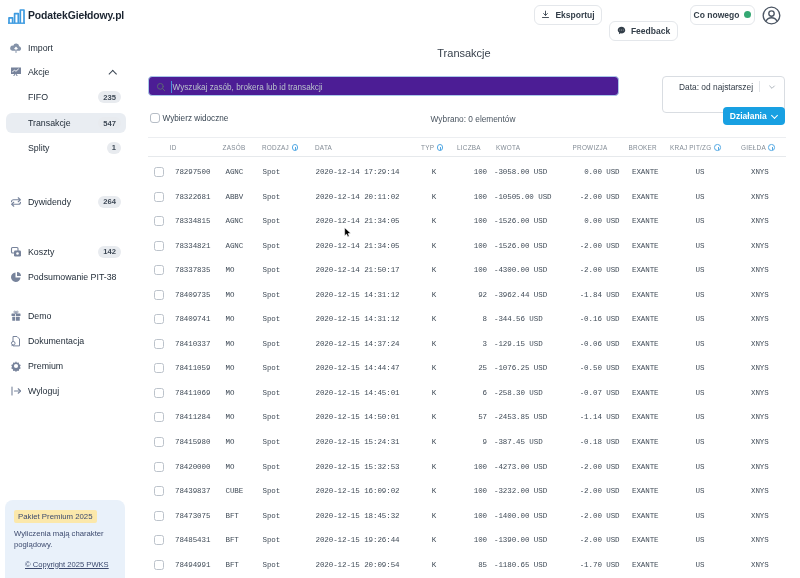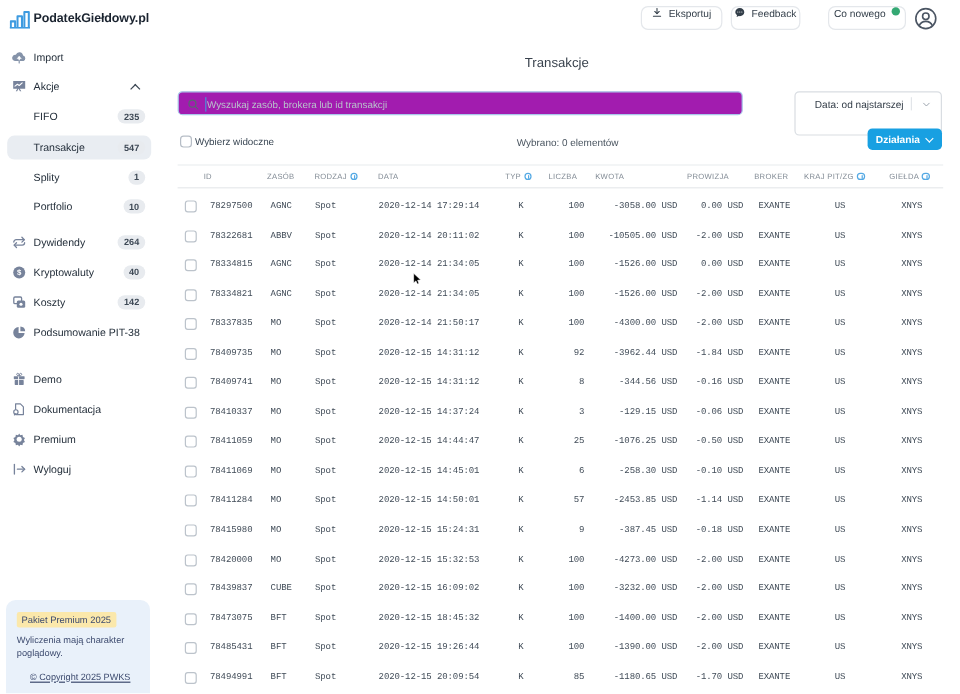--- a/index.html
+++ b/index.html
@@ -2,41 +2,41 @@
 <html lang="pl"><head><meta charset="utf-8">
 <style>
 * { margin:0; padding:0; box-sizing:border-box; }
 html,body { width:800px; height:578px; background:#fff; overflow:hidden;
   font-family:"Liberation Sans",sans-serif; -webkit-font-smoothing:antialiased; }
 #page { position:relative; width:800px; height:578px; }
 
 #logo { position:absolute; left:8px; top:9px; }
 #logotxt { position:absolute; left:28px; top:9.5px; font-size:10.4px; font-weight:bold; color:#1b2430; letter-spacing:-0.1px; }
 .tbtn { position:absolute; top:5px; height:19.5px; background:#fff; border:1px solid #e4e7eb; border-radius:6px;
-  font-size:8.5px; color:#333e49; display:flex; align-items:flex-start; justify-content:center; gap:5px; }
+  font-size:8.5px; color:#333e49; display:flex; align-items:center; justify-content:center; gap:5px;font-weight:bold; }
 .avat { position:absolute; }
 
 .nav { position:absolute; left:6px; width:120px; height:25px; display:flex; align-items:center; border-radius:6px; }
 .nav.sel { background:#e9edf2; height:20px; margin-top:3px; }
 .nico { position:absolute; left:4px; width:12px; height:12px; top:50%; margin-top:-6px; }
 .ni { width:12px; height:12px; display:block; }
 .nlab { position:absolute; left:22px; font-size:8.8px; color:#232e3a; white-space:nowrap; }
 .bdg { position:absolute; right:5px; background:#e8ebef; border-radius:7px; font-size:7.6px; color:#3e4956;
   padding:1.5px 5px; font-weight:bold; }
 .chev { position:absolute; right:9px; width:8px; height:8px; }
 .chev:after { content:""; position:absolute; left:1px; top:3px; width:4.5px; height:4.5px;
   border-left:1.6px solid #3a4552; border-top:1.6px solid #3a4552; transform:rotate(45deg); }
 #sbox { position:absolute; left:5px; top:500px; width:120px; height:78px; background:#e9f1fa; border-radius:8px 8px 0 0; }
 #chip { position:absolute; left:9px; top:9.5px; background:#fbe8ab; border-radius:2px; padding:2px 4px;
   font-size:7.8px; font-weight:normal; color:#3c4a6e; }
 #sboxtxt { position:absolute; left:9px; top:29px; font-size:7.7px; color:#3c4a6e; line-height:10.5px; width:105px; }
 #sboxcr { position:absolute; left:20px; top:59.5px; font-size:7.6px; color:#3c4a6e; text-decoration:underline; }
 
 #title { position:absolute; top:46.5px; left:148px; width:632px; text-align:center; font-size:11px; color:#39424d; font-weight:normal; }
-#search { position:absolute; left:148px; top:76px; width:470.5px; height:20px; border:1px solid #a9c8e9; border-radius:4px; background:#a21caf; }
+#search { position:absolute; left:148px; top:76px; width:470.5px; height:20px; border:1px solid #a9c8e9; border-radius:4px; background:#4c1d95; }
 #search .ph { position:absolute; left:23.5px; top:5.5px; font-size:8.2px; color:#b9c2cc; }
 #search .caret { position:absolute; left:21.5px; top:4px; width:1px; height:12px; background:#4a90d9; }
 #sort { position:absolute; left:662px; top:76px; width:122.5px; height:37px; border:1px solid #d9dde2; border-radius:4px; background:#fff; }
 #sort .lab { position:absolute; left:6px; width:94px; text-align:center; top:5px; font-size:8.4px; color:#323c47; }
 #sort .sep { position:absolute; left:96px; top:4px; width:1px; height:11px; background:#e2e5e9; }
 
 #selcb { position:absolute; left:149.5px; top:112.5px; width:10.5px; height:10.5px; border:1px solid #b6bdc6; border-radius:3px; background:#fff; }
 #sellab { position:absolute; left:162.5px; top:113.5px; font-size:8.2px; color:#3a4754; }
 #wybr { position:absolute; left:373px; top:113.5px; width:200px; text-align:center; font-size:8.3px; color:#4a5560; }
 #dzial { position:absolute; left:723px; top:106.5px; width:61.5px; height:18.5px; background:#18a0e2; border-radius:4px;
@@ -53,21 +53,21 @@
 .tr { position:absolute; left:148px; width:638px; height:24.55px; }
 .cb { position:absolute; left:5.5px; top:50%; margin-top:-5px; width:10px; height:10px; border:1px solid #bcc3cb; border-radius:2.5px; }
 .c { position:absolute; top:50%; transform:translateY(-50%); font-family:"Liberation Mono",monospace; font-size:7.5px;
   color:#414c58; white-space:nowrap; letter-spacing:-0.08px; }
 .cid { left:27px; }
 .czas { left:77.5px; }
 .crod { left:114.5px; }
 .cdat { left:167.5px; }
 .ctyp { left:271px; width:30px; text-align:center; }
 .clic { left:289px; width:50px; text-align:right; }
-.ckwo { left:346px; width:70.5px; text-align:right; }
+.ckwo { left:346px; width:70.5px; }
 .cpro { left:421px; width:50.5px; text-align:right; }
 .cbro { left:484px; }
 .ckra { left:532px; width:40px; text-align:center; }
 .cgie { left:603px; }
 </style></head>
 <body>
 <div id="page">
 
 <svg id="logo" width="17" height="15" viewBox="0 0 17 15" fill="none" stroke="#3e9be0" stroke-width="1.7" stroke-linejoin="round">
       <path d="M1 14V8.8h3.6V14"></path>
@@ -77,21 +77,21 @@
     </svg>
 <div id="logotxt">PodatekGiełdowy.pl</div>
 <div class="tbtn" style="left:534px; width:68px;">
  <svg width="9" height="9" viewBox="0 0 24 24" fill="none" stroke="#333e49" stroke-width="2.4" stroke-linecap="round" stroke-linejoin="round">
         <path d="M12 3v11"></path>
         <path d="m7 9.5 5 5 5-5"></path>
         <path d="M4 20h16"></path>
       </svg>
  <span>Eksportuj</span>
     </div>
-<div class="tbtn" style="left:609px; width:58px;">
+<div class="tbtn" style="left:609px; width:69px;margin-top:16px;">
  <svg width="9" height="9" viewBox="0 0 24 24" fill="#333e49">
         <path d="M12 2C6.5 2 2 5.9 2 10.7c0 2.8 1.5 5.2 3.8 6.8L5 22l4.6-2.4c.8.2 1.6.3 2.4.3 5.5 0 10-3.9 10-8.7S17.5 2 12 2z"></path>
         <circle cx="7.5" cy="10.7" r="1.2" fill="#fff"></circle>
         <circle cx="12" cy="10.7" r="1.2" fill="#fff"></circle>
         <circle cx="16.5" cy="10.7" r="1.2" fill="#fff"></circle>
       </svg>
  <span>Feedback</span>
     </div>
 <div class="tbtn" style="left:690px; width:65px;">
  <span>Co nowego</span>
@@ -129,45 +129,31 @@
       <span class="bdg">235</span>
     </div>
 <div class="nav sel" style="top:110.0px">
       <span class="nlab">Transakcje</span>
       <span class="bdg">547</span>
     </div>
 <div class="nav" style="top:135.0px">
       <span class="nlab">Splity</span>
       <span class="bdg">1</span>
     </div>
-<div class="nav" style="top:159.5px">
-      <span class="nlab">Portfolio</span>
-      <span class="bdg">10</span>
-    </div>
 <div class="nav" style="top:189.0px">
       <span class="nico">
         <svg class="ni" viewBox="0 0 24 24" fill="none" stroke="#77839b" stroke-width="2.2" stroke-linecap="round" stroke-linejoin="round">
           <path d="M20 7.5H7a4 4 0 0 0-4 4"></path>
           <path d="m16.5 3.5 4 4-4 4"></path>
           <path d="M4 16.5h13a4 4 0 0 0 4-4"></path>
           <path d="m7.5 12.5-4 4 4 4"></path>
         </svg>
       </span>
       <span class="nlab">Dywidendy</span>
       <span class="bdg">264</span>
-    </div>
-<div class="nav" style="top:214.0px">
-      <span class="nico">
-        <svg class="ni" viewBox="0 0 24 24">
-          <circle cx="12" cy="12" r="10" fill="#77839b"></circle>
-          <text x="12" y="16.7" font-size="13" font-weight="bold" fill="#fff" text-anchor="middle" font-family="Liberation Sans">$</text>
-        </svg>
-      </span>
-      <span class="nlab">Kryptowaluty</span>
-      <span class="bdg">40</span>
     </div>
 <div class="nav" style="top:239.0px">
       <span class="nico">
         <svg class="ni" viewBox="0 0 24 24" fill="none">
           <rect x="3" y="3" width="13" height="11" rx="2" stroke="#77839b" stroke-width="2.2"></rect>
           <rect x="8" y="9" width="14" height="12" rx="2.5" fill="#77839b"></rect>
           <circle cx="15" cy="15" r="2.6" fill="#fff"></circle>
         </svg>
       </span>
       <span class="nlab">Koszty</span>
@@ -393,21 +379,21 @@
 </div>
 <div class="tr" style="top:380.65px">
 <span class="cb"></span>
 <span class="c cid">78411069</span>
 <span class="c czas">MO</span>
 <span class="c crod">Spot</span>
 <span class="c cdat">2020-12-15 14:45:01</span>
 <span class="c ctyp">K</span>
 <span class="c clic">6</span>
 <span class="c ckwo">-258.30 USD</span>
-<span class="c cpro">-0.10 USD</span>
+<span class="c cpro">-0.07 USD</span>
 <span class="c cbro">EXANTE</span>
 <span class="c ckra">US</span>
 <span class="c cgie">XNYS</span>
 </div>
 <div class="tr" style="top:405.20px">
 <span class="cb"></span>
 <span class="c cid">78411284</span>
 <span class="c czas">MO</span>
 <span class="c crod">Spot</span>
 <span class="c cdat">2020-12-15 14:50:01</span>

